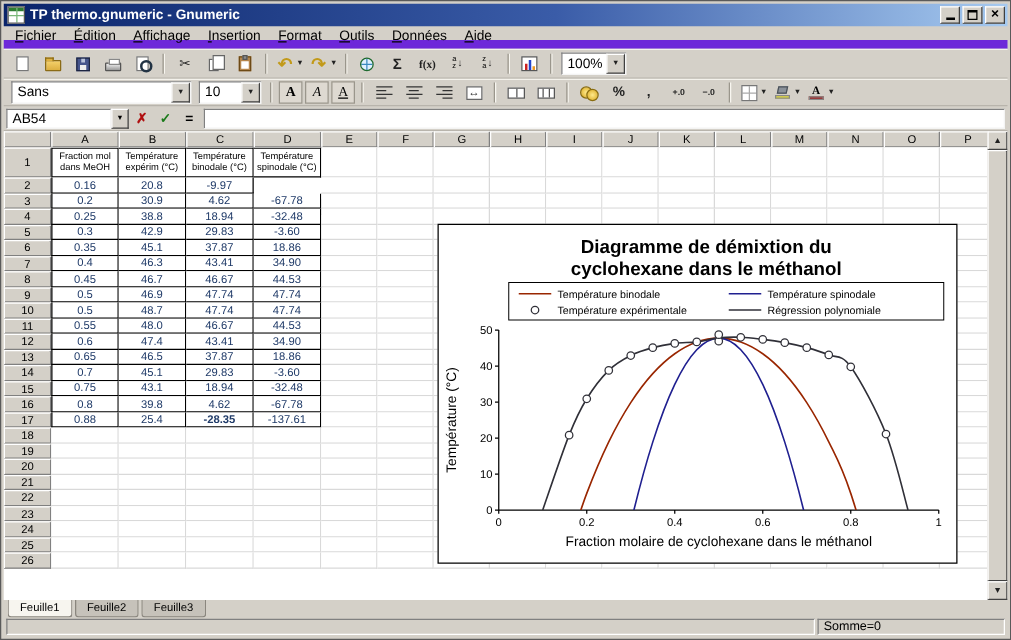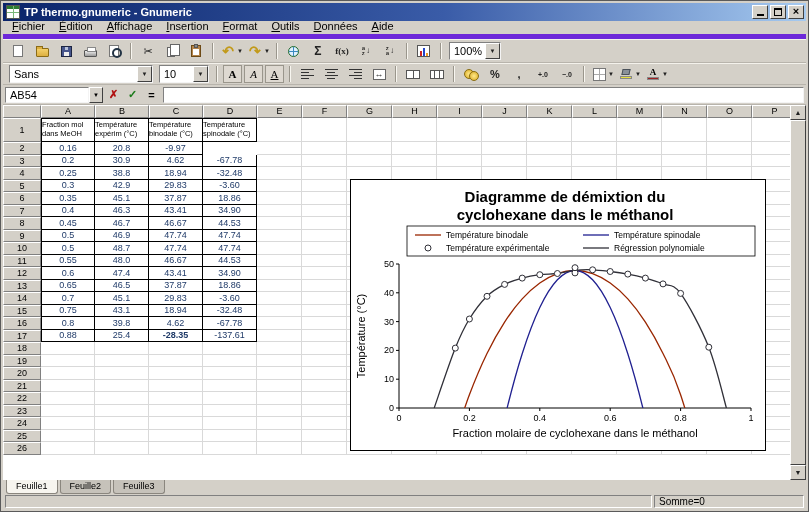--- a/index.html
+++ b/index.html
@@ -13,21 +13,21 @@
     background-size:100% 1px,1px 100%,100% 3px;background-position:center,center,top;background-repeat:no-repeat}
   .title{flex:1;white-space:nowrap;overflow:hidden}
   .winbtns{display:flex}
   .wbtn{width:16px;height:14px;background:#d4d0c8;border:1px solid;border-color:#fff #404040 #404040 #fff;display:flex;align-items:flex-end;justify-content:center;margin-left:2px;color:#000}
   .wbtn i{font-style:normal}
   .mingl{display:block;width:7px;height:2px;background:#000;margin-bottom:2px}
   .maxgl{display:block;width:8px;height:8px;border:1px solid #000;border-top-width:2px;margin-bottom:2px}
   .clsgl{font:700 11px/13px "Liberation Sans",sans-serif}
 
   
-  .menubar{height:18px;display:flex;align-items:flex-end;font-size:11px;padding-left:2px;border-bottom:5px solid #6d28d9}
+  .menubar{height:18px;display:flex;align-items:flex-start;font-size:11px;padding-left:2px;border-bottom:7px solid #6d28d9}
   .menuitem{padding:2px 7px;color:#000;white-space:nowrap}
 
   
   .toolbar{display:flex;align-items:center;padding:1px 3px;border-top:1px solid #f4f2ec;border-bottom:1px solid #b8b4ac}
   .toolbar.t1{height:24px}
   .toolbar.t2{height:22px}
   .tbtn{height:20px;min-width:22px;display:inline-flex;align-items:center;justify-content:center;margin:0 1px;border:1px solid transparent}
   .tbtn.boxed{border:1px solid #9a968c;background:#ded9d1;height:18px;min-width:19px}
   .tsep{width:2px;height:16px;border-left:1px solid #9a968c;border-right:1px solid #f8f6f0;margin:0 4px}
   .icw{display:inline-flex;align-items:center;justify-content:center;min-width:16px;height:16px}
@@ -107,21 +107,21 @@
   .colheads{position:absolute;left:38px;top:0;right:16px;height:13px;display:flex;overflow:hidden}
   .colhead{flex:none;height:13px;background:#d4d0c8;border:1px solid;border-color:#fff #808080 #808080 #fff;font-size:9px;line-height:11px;text-align:center;color:#000}
   .rowsarea{position:absolute;left:0;top:13px;right:16px;bottom:0;overflow:hidden;background:#fff}
   .srow{display:flex;height:12.5px}
   .srow.firstrow{height:24px}
   .rowhead{width:38px;flex:none;background:#d4d0c8;border:1px solid;border-color:#fff #808080 #808080 #fff;font-size:9px;display:flex;align-items:center;justify-content:center;color:#000}
   .cell{flex:none;height:100%;border-right:1px solid #d9d9d9;border-bottom:1px solid #d9d9d9;overflow:hidden;background:#fff}
   .cell.tcell{border-right-color:#000;border-bottom-color:#000}
   .cell.tleft{border-left:1px solid #000}
   .cell.ttop{border-top:1px solid #000}
-  .cell.thead{font-size:7.5px;line-height:8.5px;text-align:left;padding-top:2px;color:#000;white-space:normal}
+  .cell.thead{font-size:7.5px;line-height:8.5px;text-align:center;padding-top:2px;color:#000;white-space:normal}
   .cell.tdata{font-size:9px;color:var(--celltext,#1f3a68);display:flex;align-items:center;justify-content:center;white-space:nowrap}
 
   
   .vsb{position:absolute;top:0;right:0;bottom:0;width:16px;background:#ebe8e2;display:flex;flex-direction:column}
   .sbarrow{height:15px;flex:none;background:#d4d0c8;border:1px solid;border-color:#fff #404040 #404040 #fff;font-size:7px;display:flex;align-items:center;justify-content:center;color:#222}
   .sbthumb{flex:1;background:#d4d0c8;border:1px solid;border-color:#fff #404040 #404040 #fff}
 
   
   .chartobj{position:absolute;left:347px;top:74px;width:416px;height:272px;background:#fff;border:1px solid #000}
   .ctitle{font:700 15px "Liberation Sans",sans-serif;text-anchor:middle;fill:#000}

